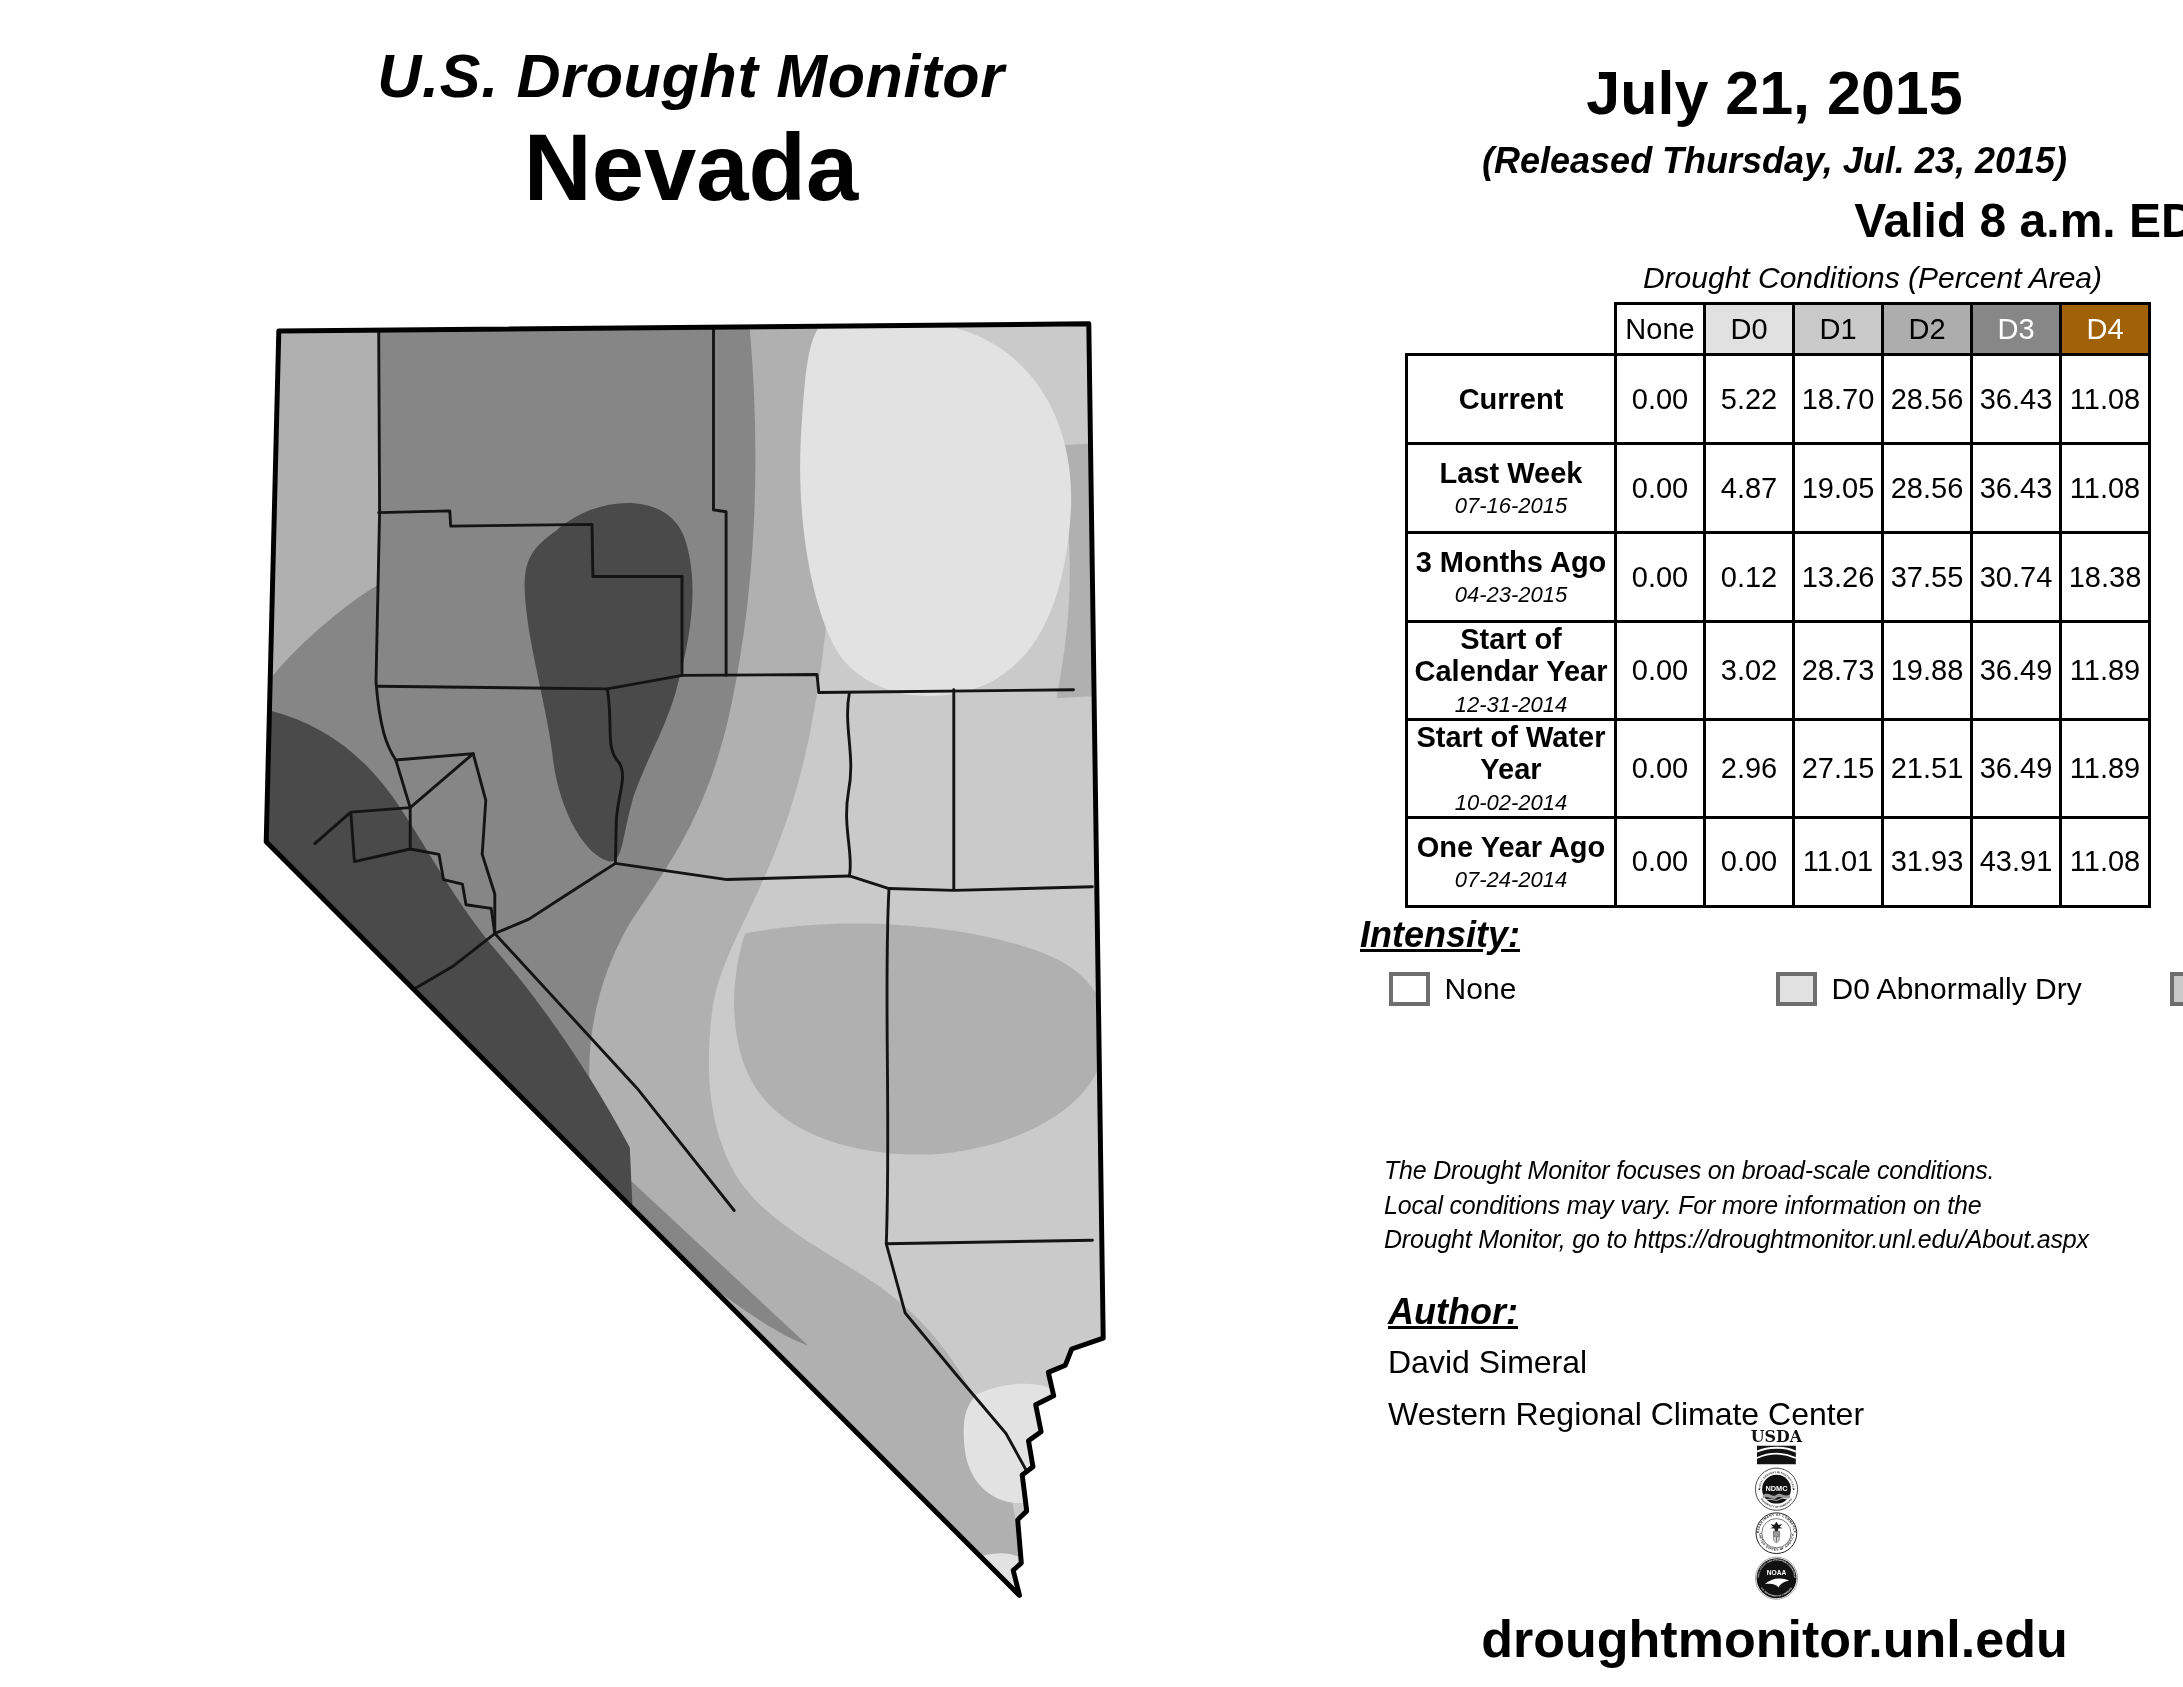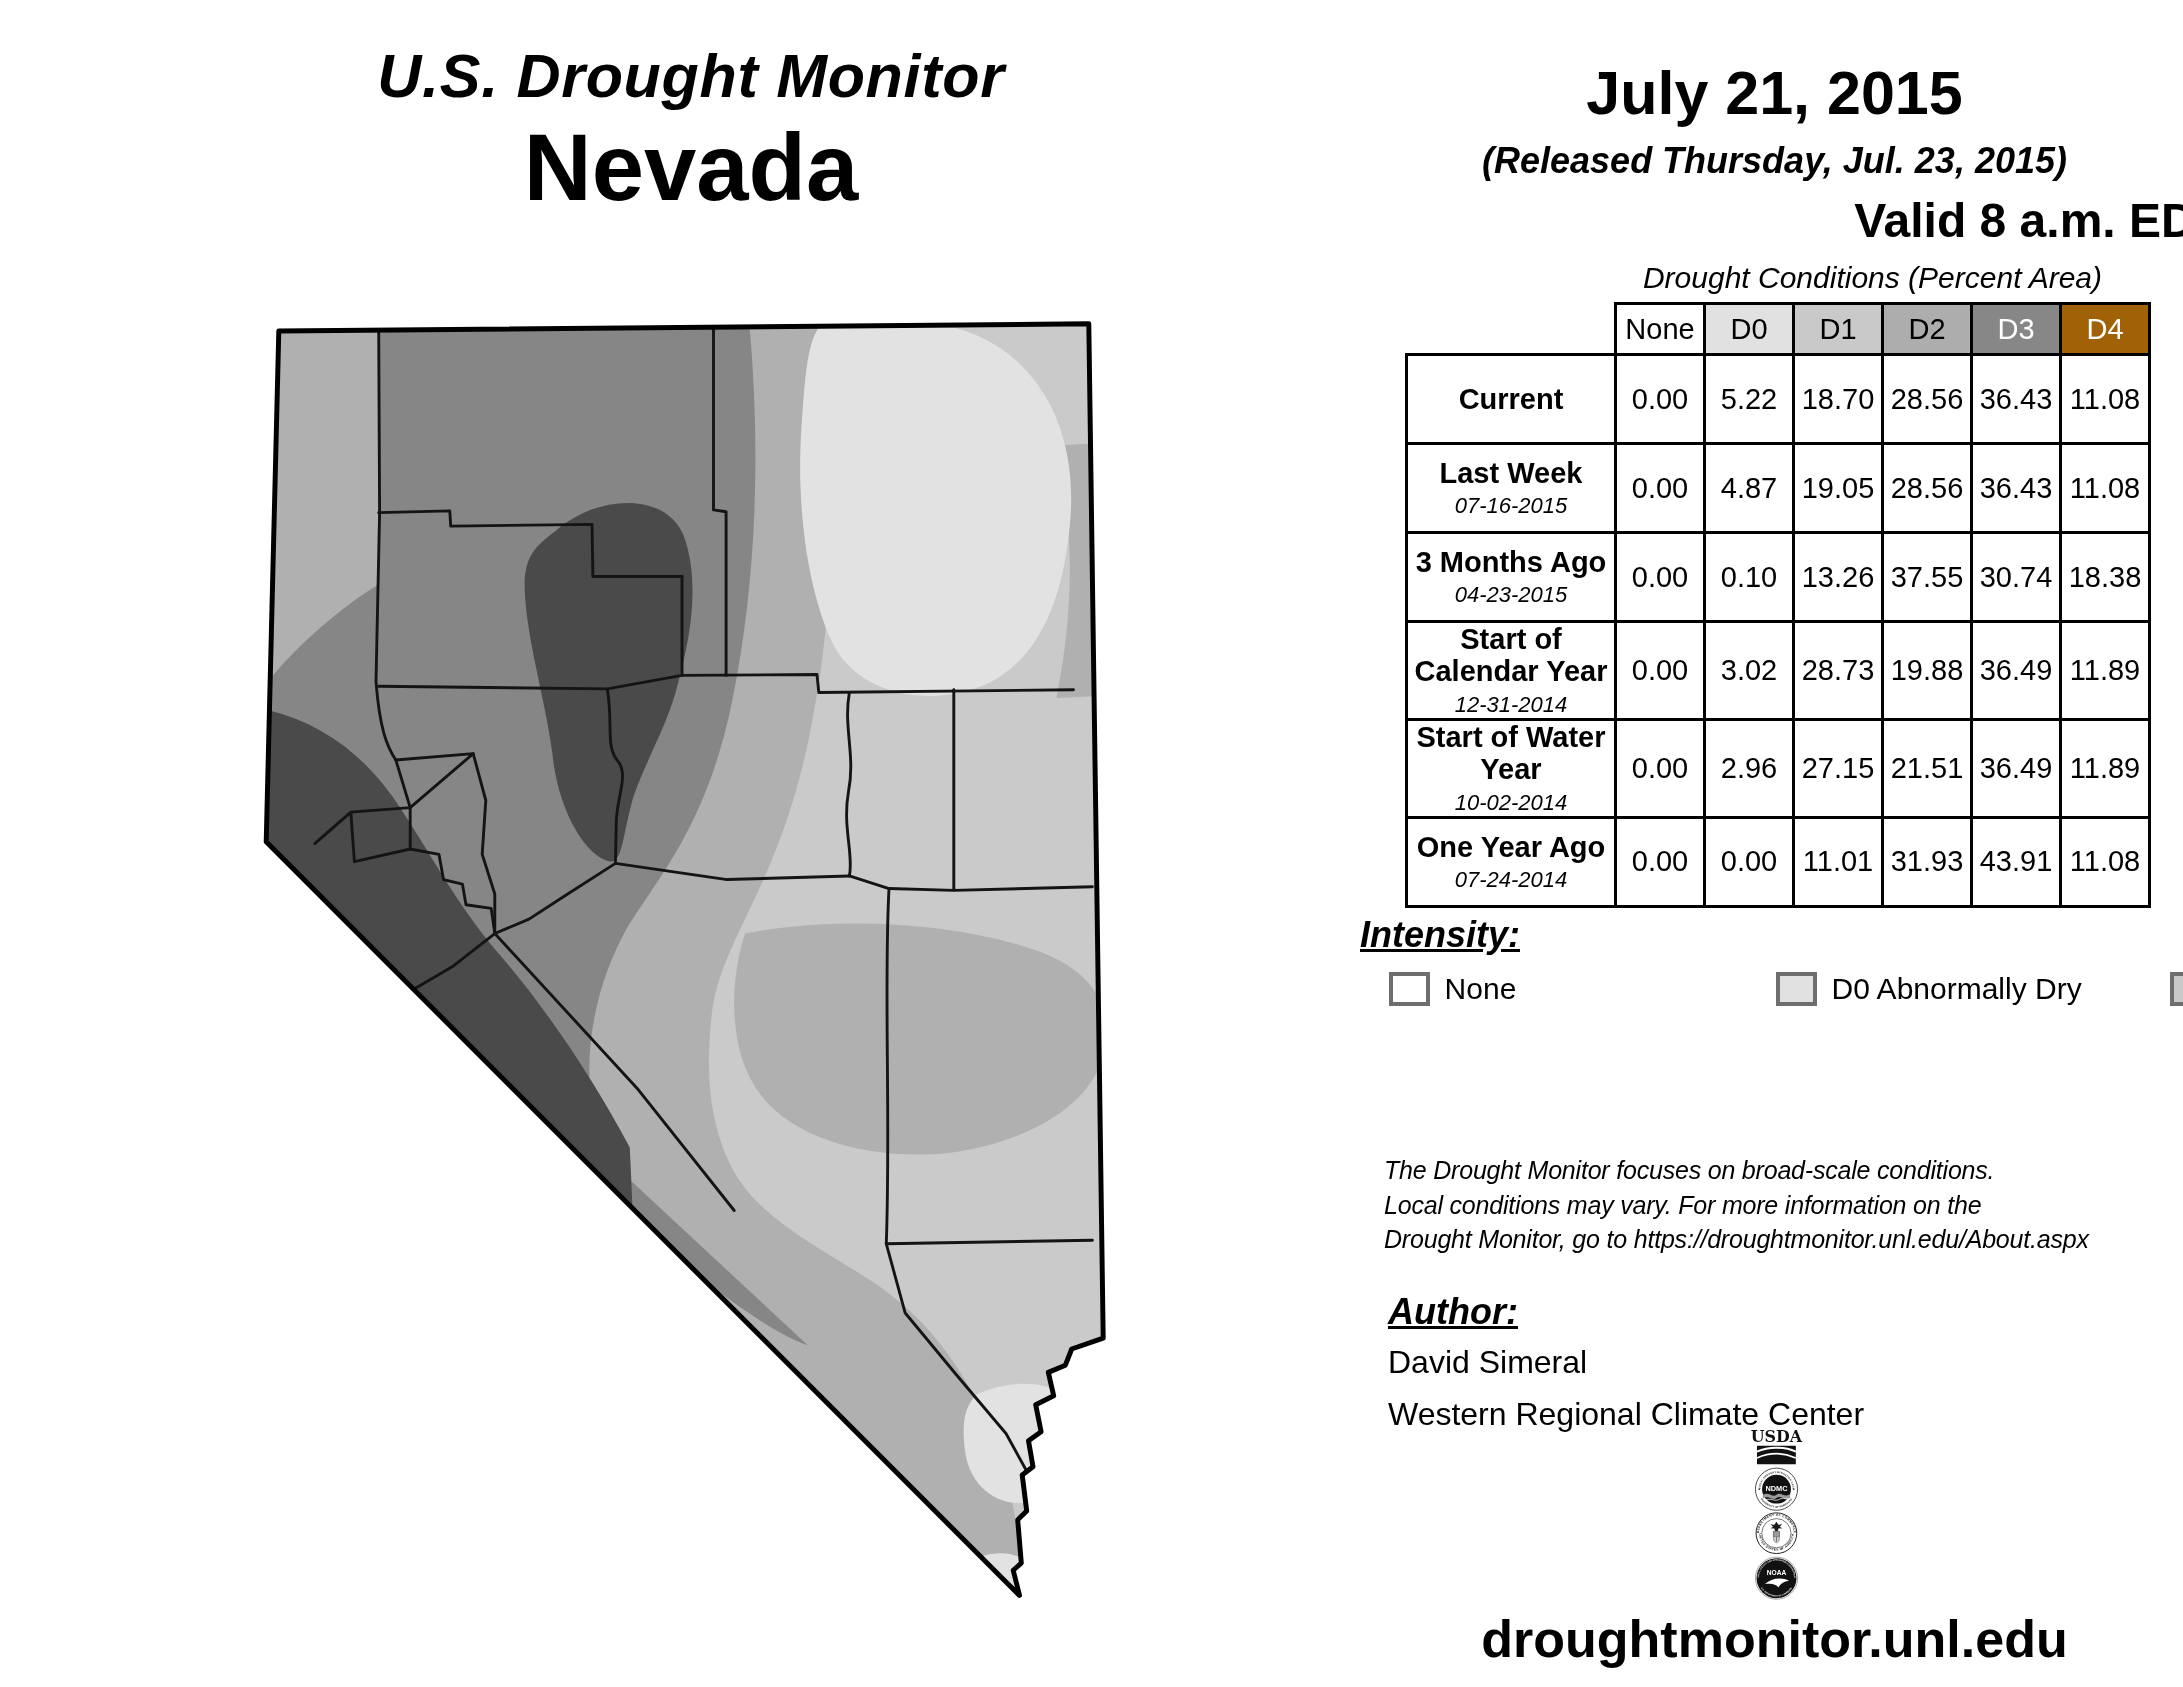--- a/index.html
+++ b/index.html
@@ -161,21 +161,21 @@
         <td>28.56</td>
         <td>36.43</td>
         <td>11.08</td>
       </tr>
       <tr class="body-row">
         <td class="rowlabel">
           <div class="rlabel">3 Months Ago</div>
           <div class="rdate">04-23-2015</div>
         </td>
         <td>0.00</td>
-        <td>0.10</td>
+        <td>0.12</td>
         <td>13.26</td>
         <td>37.55</td>
         <td>30.74</td>
         <td>18.38</td>
       </tr>
       <tr class="body-row">
         <td class="rowlabel">
           <div class="rlabel">Start of Calendar Year</div>
           <div class="rdate">12-31-2014</div>
         </td>

